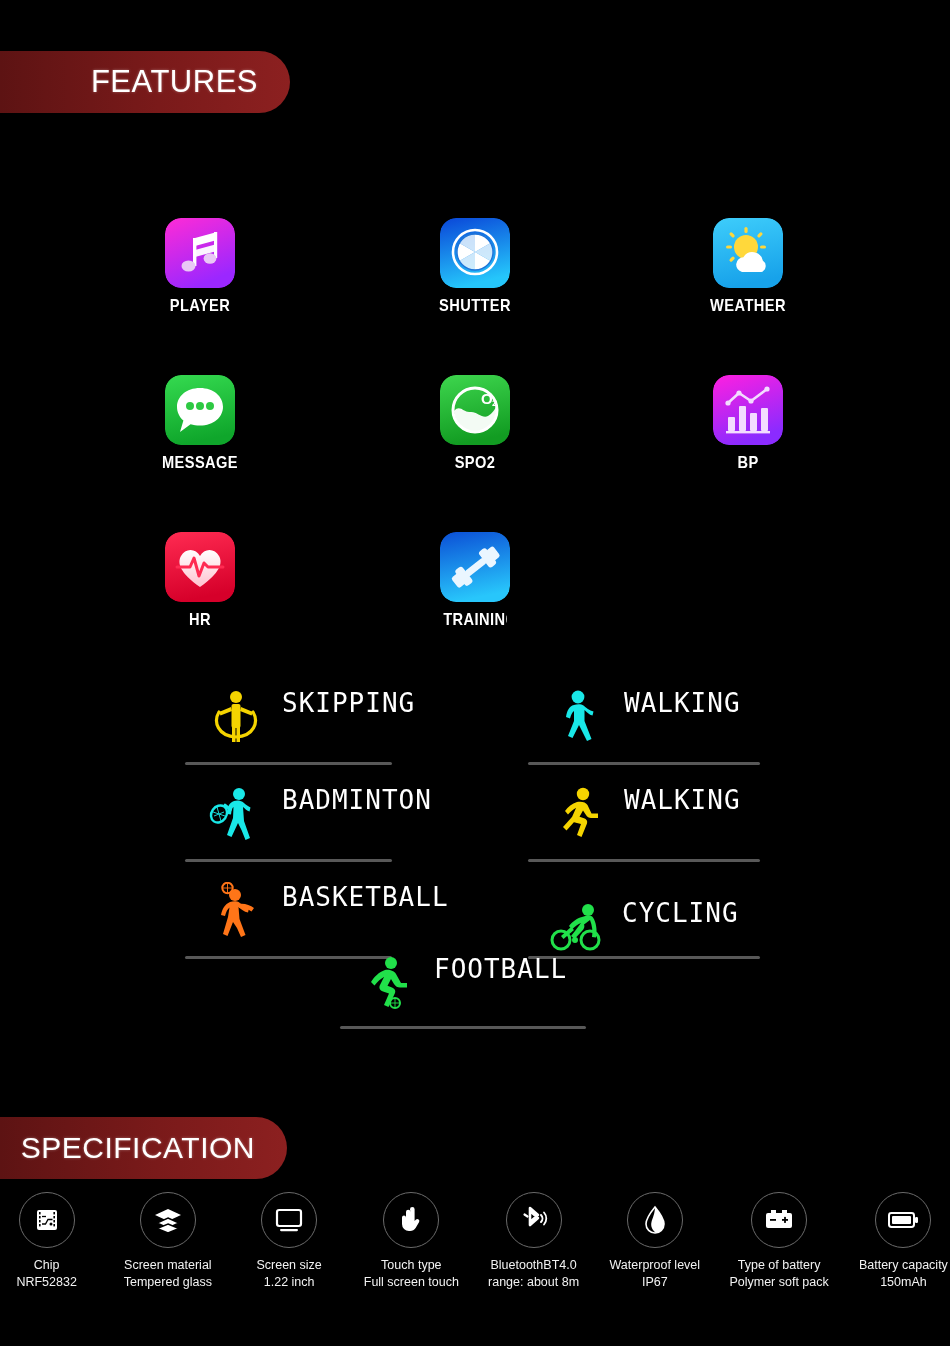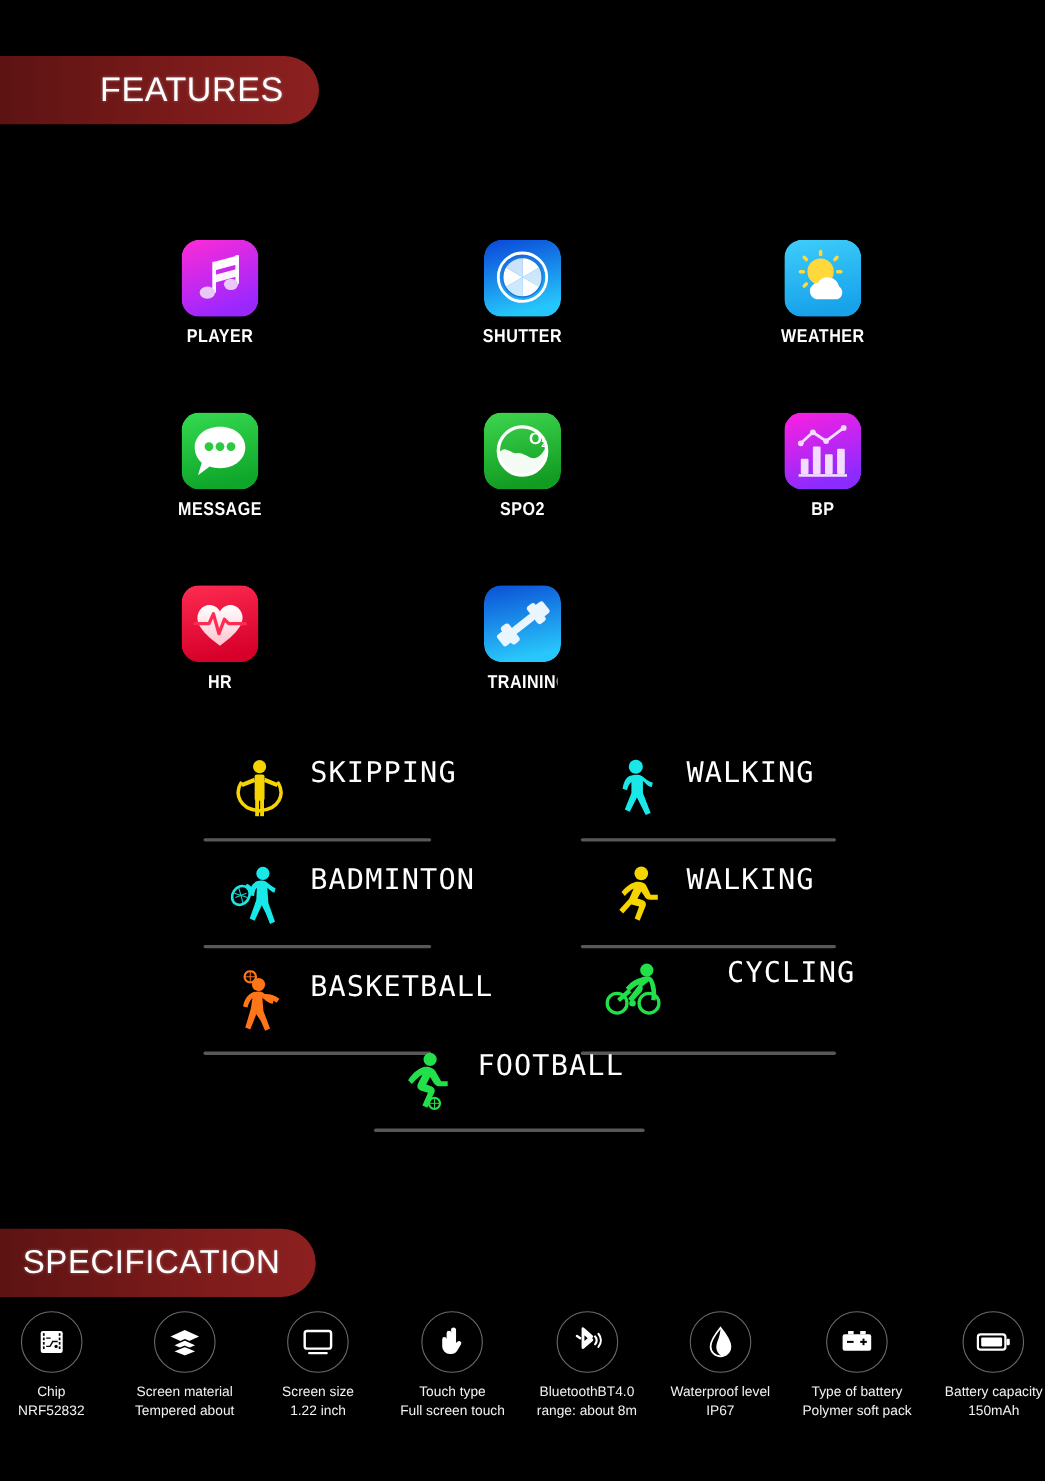--- a/index.html
+++ b/index.html
@@ -401,21 +401,21 @@
           <g stroke="#ff7518" stroke-width="0.9">
             <line x1="14.4" y1="6" x2="24.6" y2="6"></line>
             <line x1="19.5" y1="0.9" x2="19.5" y2="11.1"></line>
           </g>
         </svg>
       </div>
       <div class="sport-label">BASKETBALL</div>
     </div>
     <div class="divider" style="left:185px; top:274px; width:207px;"></div>
 
-    <div class="sport-item" style="left:548px; top:188px;gap:39px;">
+    <div class="sport-item" style="left:548px; top:216px;">
       <div class="sport-ico">
         <svg viewBox="0 0 56 58">
           <circle cx="13" cy="42" r="9" fill="none" stroke="#21e04a" stroke-width="3"></circle>
           <circle cx="42" cy="42" r="9" fill="none" stroke="#21e04a" stroke-width="3"></circle>
           <g fill="#21e04a">
             <circle cx="40" cy="12" r="6"></circle>
             <path d="M34 19 C29 20 24 24 21 28 L24 31.5 C27 28.5 30 26 33 25 L27 33 L23 38 L26.5 41 L34 33 C36 31 37 28.5 36 26.5 L42 22 C44 27 45 33 44 39 L48 39.5 C49.5 32 48 24 45 19.5 C43 16.5 38 17.5 34 19 Z"></path>
             <path d="M23 29 L13 38 L15.5 41 L26 32 Z"></path>
             <circle cx="27" cy="42" r="3"></circle>
           </g>
@@ -478,21 +478,21 @@
 
     <div class="spec-item">
       <div class="spec-circle">
         <svg width="30" height="26" viewBox="0 0 30 26">
           <path d="M15 2 L28 8 L15 14 L2 8 Z" fill="#fff"></path>
           <path d="M15 11 L26 16 L15 21 L4 16 Z" fill="#fff" stroke="#000" stroke-width="1.4"></path>
           <path d="M15 17 L26 21.5 L15 26 L4 21.5 Z" fill="#fff" stroke="#000" stroke-width="1.4"></path>
         </svg>
       </div>
       <div class="spec-t1">Screen material</div>
-      <div class="spec-t2">Tempered about</div>
+      <div class="spec-t2">Tempered glass</div>
     </div>
 
     <div class="spec-item">
       <div class="spec-circle">
         <svg width="30" height="26" viewBox="0 0 30 26">
           <rect x="3" y="3" width="24" height="16" rx="2.2" fill="none" stroke="#fff" stroke-width="2.2"></rect>
           <rect x="6" y="22" width="18" height="2.2" rx="1.1" fill="#fff"></rect>
         </svg>
       </div>
       <div class="spec-t1">Screen size</div>

